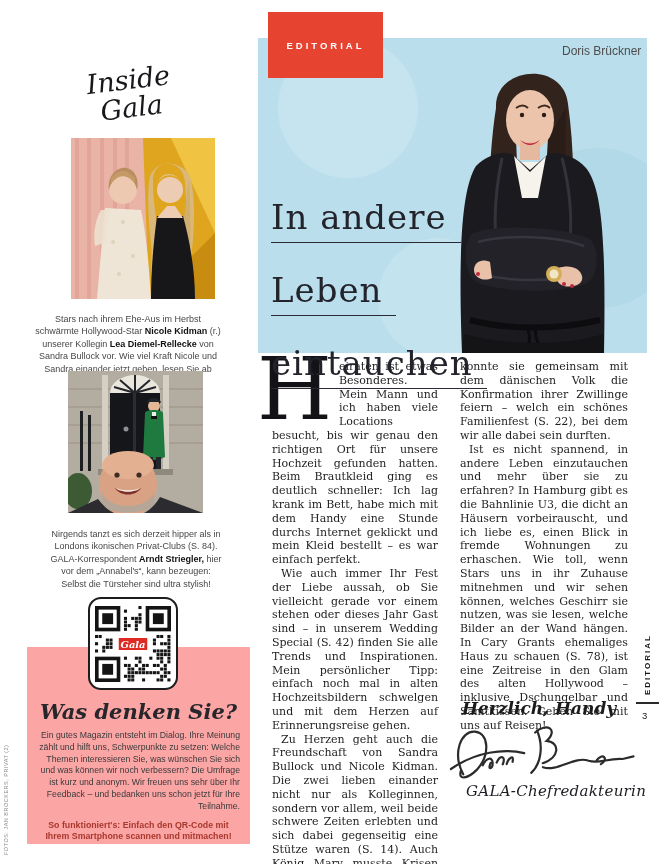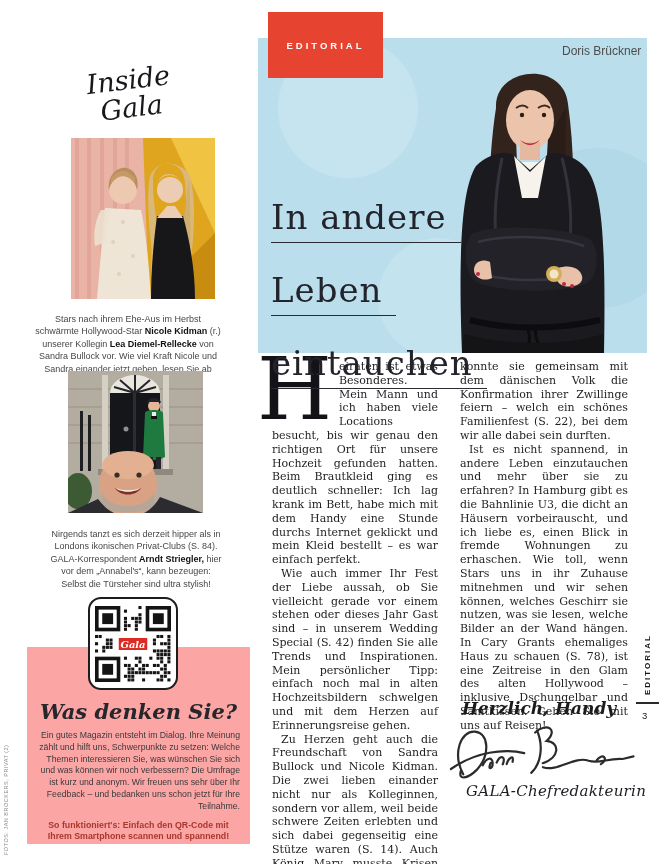--- a/index.html
+++ b/index.html
@@ -127,21 +127,21 @@
     <circle cx="49" cy="104" r="2.6" fill="#3a2d26"></circle>
       <circle cx="71" cy="104" r="2.6" fill="#3a2d26"></circle>
     <path d="M0,142 L30,128 C38,138 42,140 46,142 Z" fill="#2b2b30"></path>
     <path d="M135,142 L92,126 C86,136 80,140 76,142 Z" fill="#2b2b30"></path>
   </svg>
   <p class="cap cap2"><span>Nirgends tanzt es sich derzeit hipper als in Londons ikonischen Privat-Clubs (S. 84). GALA-Korrespondent </span><span class="b">Arndt Striegler,</span><span> hier vor dem „Annabel's“, kann bezeugen: Selbst die Türsteher sind ultra stylish!</span></p>
 
   <div class="pinkbox">
     <p class="pb-title">Was denken Sie?</p>
     <p class="pb-body">Ein gutes Magazin entsteht im Dialog. Ihre Meinung zählt und hilft uns, Schwerpunkte zu setzen: Welche Themen interessieren Sie, was wünschen Sie sich und was können wir noch verbessern? Die Umfrage ist kurz und anonym. Wir freuen uns sehr über Ihr Feedback – und bedanken uns schon jetzt für Ihre Teilnahme.</p>
-    <p class="pb-howto">So funktioniert's: Einfach den QR-Code mit Ihrem Smartphone scannen und spannend!</p>
+    <p class="pb-howto">So funktioniert's: Einfach den QR-Code mit Ihrem Smartphone scannen und mitmachen!</p>
   </div>
 
   <div class="qrbox">
     <svg viewBox="0 0 84 84">
       <g id="qr-modules" fill="#141414">
           <rect x="48" y="0" width="3.4" height="3.4"></rect>
           <rect x="32" y="4" width="3.4" height="3.4"></rect>
           <rect x="48" y="8" width="3.4" height="3.4"></rect>
           <rect x="32" y="12" width="3.4" height="3.4"></rect>
           <rect x="40" y="12" width="3.4" height="3.4"></rect>

